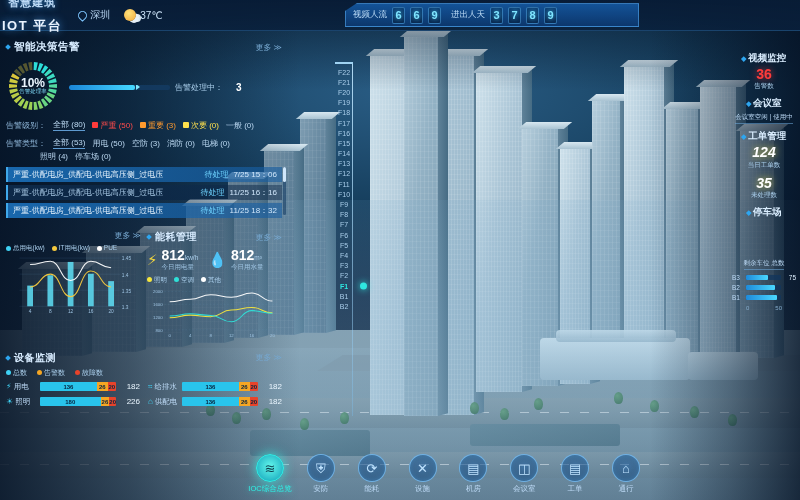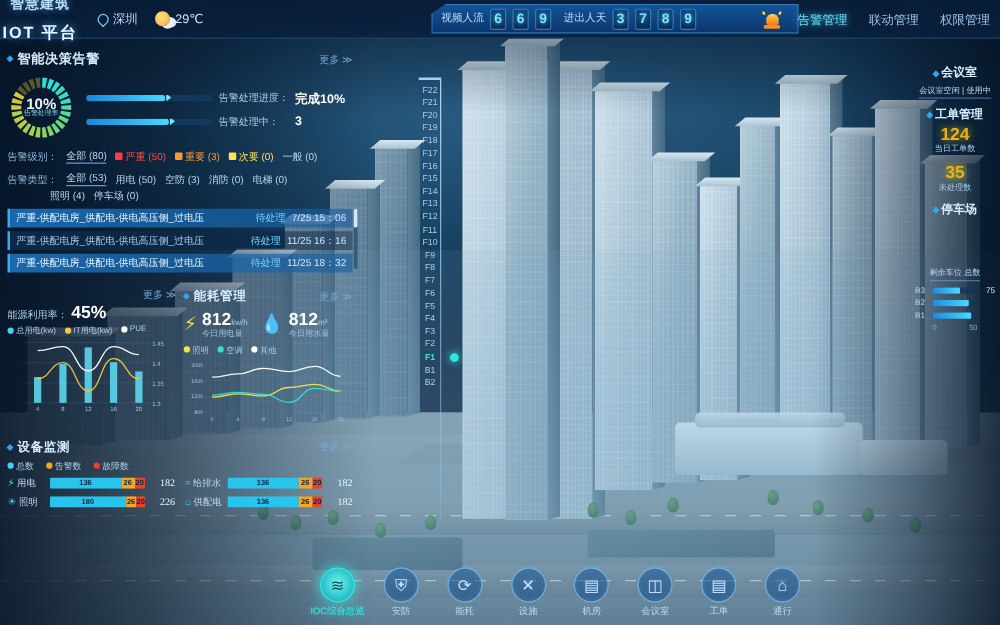--- a/index.html
+++ b/index.html
@@ -223,21 +223,21 @@
   .metric .cap { font-size:6.5px; color:#9dc2e0; }
 
   
   .mlegend { display:flex; gap:10px; font-size:7px; color:#a9cdea; margin-top:3px; }
   .mgrid { display:flex; gap:8px; margin-top:4px; }
   .mcol { flex:1; display:flex; flex-direction:column; gap:5px; }
   .mrow { display:flex; align-items:center; gap:4px; font-size:7.5px; }
   .mname { width:30px; color:#bcd9f5; white-space:nowrap; display:flex; align-items:center; gap:2px;}
   .mbar { flex:1; height:9px; display:flex; border-radius:1px; overflow:hidden; }
   .mbar span { display:flex; align-items:center; justify-content:center; font-size:6px; color:#06243f; font-weight:bold; }
-  .mtot { width:20px; text-align:right; color:#eaf6ff; font-size:8px;font-family:Liberation Serif, serif; }
+  .mtot { width:20px; text-align:right; color:#eaf6ff; font-size:8px; }
   .micon { color:#3fd2f5; font-size:8px; }
 
   
   #floors {
     position:absolute; left:332px; top:62px; z-index:35;
     display:flex; flex-direction:column; align-items:center; gap:0px;
   }
   #floors .cap { width:18px; height:2px; background:#9fd3f2; margin-bottom:3px; }
   .fl {
     font-size:7px; color:#a9cdea; line-height:1; padding:1.6px 0;
@@ -258,21 +258,21 @@
   
   #rightcol {
     position:absolute; right:0; top:52px; width:72px; z-index:30;
     display:flex; flex-direction:column; gap:6px; align-items:stretch;
   }
   .rsec { text-align:center; }
   .rtitle { display:flex; align-items:center; justify-content:center; gap:3px; font-size:9.5px; color:#dbeeff; font-weight:bold;}
   .rtitle .dot { width:3.5px; height:3.5px; background:#2ea6f0; transform:rotate(45deg); }
   .rnum { font-size:14px; font-weight:bold; line-height:1.1; margin-top:2px; }
   .rnum.red { color:#ff3b3b; text-shadow:0 0 7px rgba(255,60,60,.7); }
-  .rnum.ylw { color:#eab308; text-shadow:0 0 7px rgba(245,230,60,.7); }
+  .rnum.ylw { color:#ffffff; text-shadow:0 0 7px rgba(245,230,60,.7);font-style:italic; }
   .rcap { font-size:6.5px; color:#a9cdea; }
   .rchip {
     display:inline-block; font-size:6.5px; color:#bcd9f5; margin-top:3px;
     border-bottom:1px solid rgba(110,170,220,.55); padding-bottom:1px;
   }
   .pk { display:flex; flex-direction:column; gap:3px; margin-top:4px; padding:0 4px; }
   .pkrow { display:flex; align-items:center; gap:3px; font-size:6.5px; }
   .pklab { color:#bcd9f5; width:11px; text-align:left; }
   .pktrack { flex:1; height:5px; background:rgba(18,54,92,.75); border-radius:1px; }
   .pkfill { height:100%; background:linear-gradient(90deg,#1e8ada,#4ad8ff); border-radius:1px; }
@@ -441,46 +441,35 @@
   <div class="logo-wrap">
     <span class="logo-cn">智慧建筑</span>
     <span class="logo-en">IOT 平台</span>
   </div>
   <div class="loc">
     <span class="pin"></span>
     <span>深圳</span>
   </div>
   <div class="wx">
     <span class="sun"></span>
-    <span>29℃</span>
+    <span>37℃</span>
   </div>
 
   <div id="counters">
     <span class="clab">视频人流</span>
     <span class="digit">6</span>
     <span class="digit">6</span>
     <span class="digit">9</span>
     <span class="clab" style="margin-left:5px">进出人天</span>
     <span class="digit">3</span>
     <span class="digit">7</span>
     <span class="digit">8</span>
     <span class="digit">9</span>
   </div>
 
-  <div id="navtabs">
-    <span class="bellicon">
-      <i class="r1"></i>
-        <i class="r2"></i>
-        <i class="b"></i>
-        <i class="base"></i>
-    </span>
-    <span class="tab active">告警管理</span>
-    <span class="tab">联动管理</span>
-    <span class="tab">权限管理</span>
-  </div>
 </div>
 
 <div id="leftcol">
 
   <div class="lpanel">
     <div class="panelhead">
       <div class="ptitle">
         <span class="dot"></span>
         <span>智能决策告警</span>
       </div>
@@ -519,27 +508,20 @@
               <path d="M22.155193451609065 3.494089051715772 A24 24 0 0 1 26.07869258189951 3.0176900061450915 L26.385795054599672 11.011793337430062 A16 16 0 0 0 23.770128967739378 11.329392701143847 Z" fill="#eccb3a" opacity="0.35"></path>
             </g>
         </svg>
         <div class="ctr">
           <span class="pct">10%</span>
           <span class="sub">告警处理率</span>
         </div>
       </div>
       <div class="barstack">
         <div class="brow">
-          <div class="btrack w1">
-              <div class="bfill" style="width:62%"></div>
-            </div>
-          <span class="blab">告警处理进度：</span>
-          <span class="bval">完成10%</span>
-        </div>
-        <div class="brow">
           <div class="btrack w3">
               <div class="bfill" style="width:65%"></div>
             </div>
           <span class="blab">告警处理中：</span>
           <span class="bval">3</span>
         </div>
       </div>
     </div>
 
     <div class="frow">
@@ -595,24 +577,20 @@
     </div>
   </div>
 
   <div class="lpanel" style="padding-top:2px">
     <div class="twocol">
 
       <div class="halfpanel">
         <div class="panelhead">
           <span></span>
           <span class="more">更多 ≫</span>
-        </div>
-        <div class="pue-head">
-          <span>能源利用率：</span>
-          <b>45%</b>
         </div>
         <div class="legend">
           <span><i style="background:#3fd2f5"></i><span>总用电(kw)</span></span>
           <span><i style="background:#f5c93d"></i><span>IT用电(kw)</span></span>
           <span><i style="background:#fff"></i><span>PUE</span></span>
         </div>
         <svg id="pueChart" viewBox="0 0 140 68" style="width:100%;height:66px;margin-top:1px">
             <line x1="14" y1="4" x2="118" y2="4" stroke="rgba(120,180,230,.22)" stroke-width="0.5"></line>
             <text x="120" y="6.5" fill="#9dc2e0" font-size="5">1.45</text>
             <line x1="14" y1="20.666666666666668" x2="118" y2="20.666666666666668" stroke="rgba(120,180,230,.22)" stroke-width="0.5"></line>
@@ -787,20 +765,28 @@
     <div class="fl">F4</div>
     <div class="fl">F3</div>
     <div class="fl">F2</div>
     <div class="fl sel">F1</div>
     <div class="fl">B1</div>
     <div class="fl">B2</div>
   </div>
 
 <div id="rightcol">
 
+  <div class="rsec">
+    <div class="rtitle">
+      <span class="dot"></span>
+      <span>视频监控</span>
+    </div>
+    <div class="rnum red">36</div>
+    <div class="rcap">告警数</div>
+  </div>
 
   <div class="rsec">
     <div class="rtitle">
       <span class="dot"></span>
       <span>会议室</span>
     </div>
     <div class="rchip">会议室空闲 | 使用中</div>
   </div>
 
   <div class="rsec">

